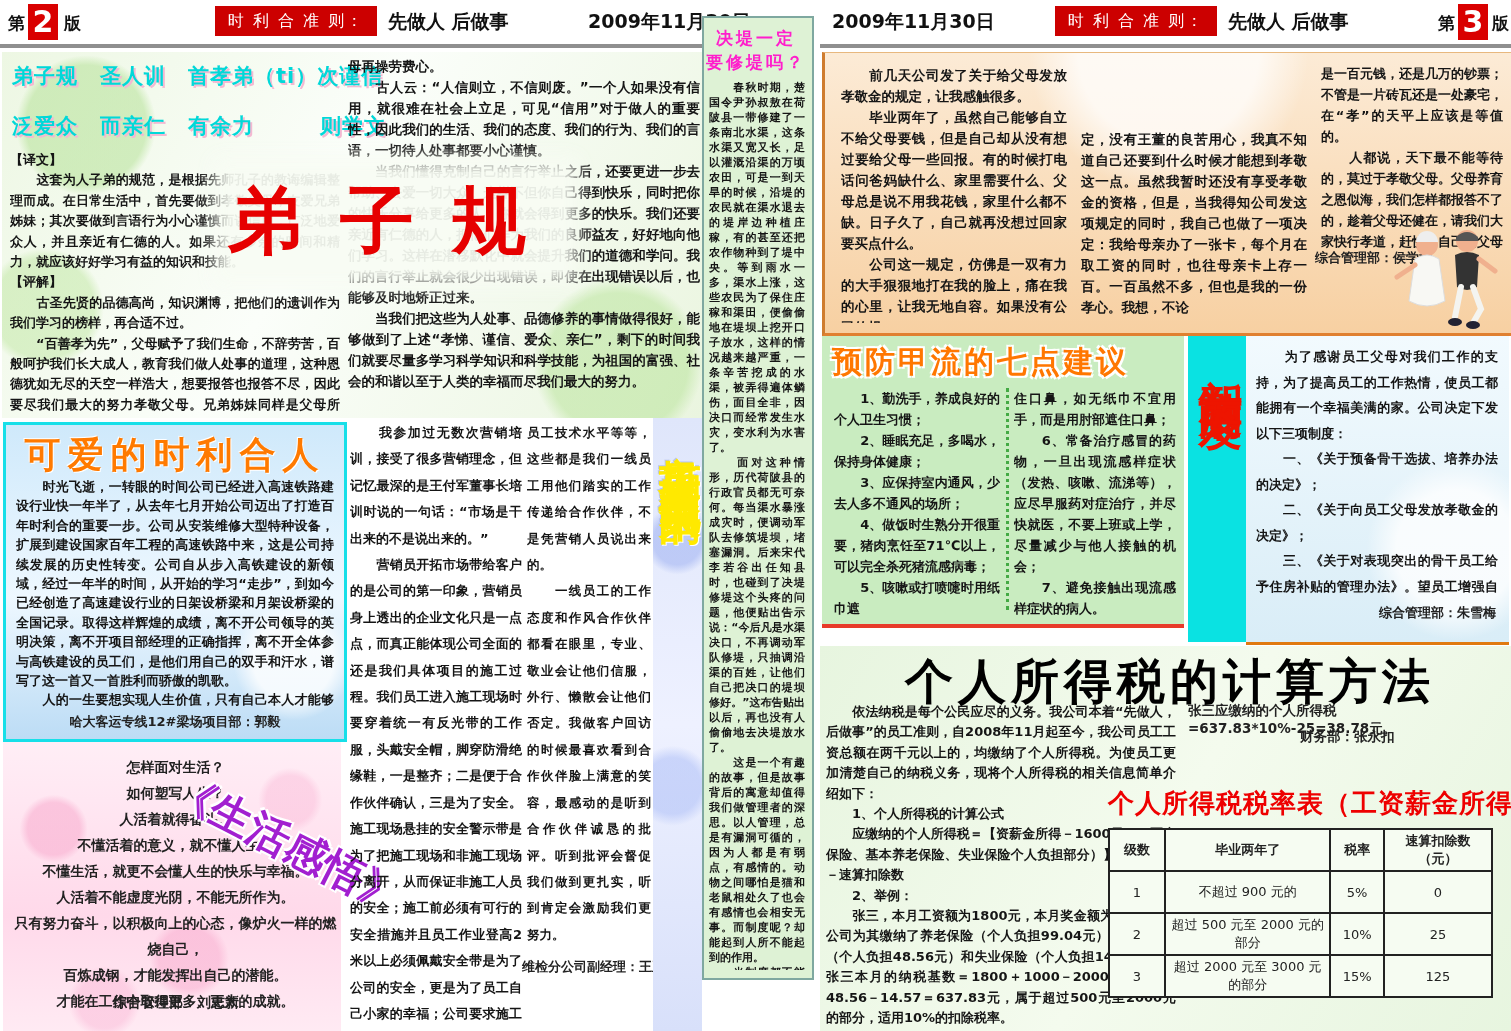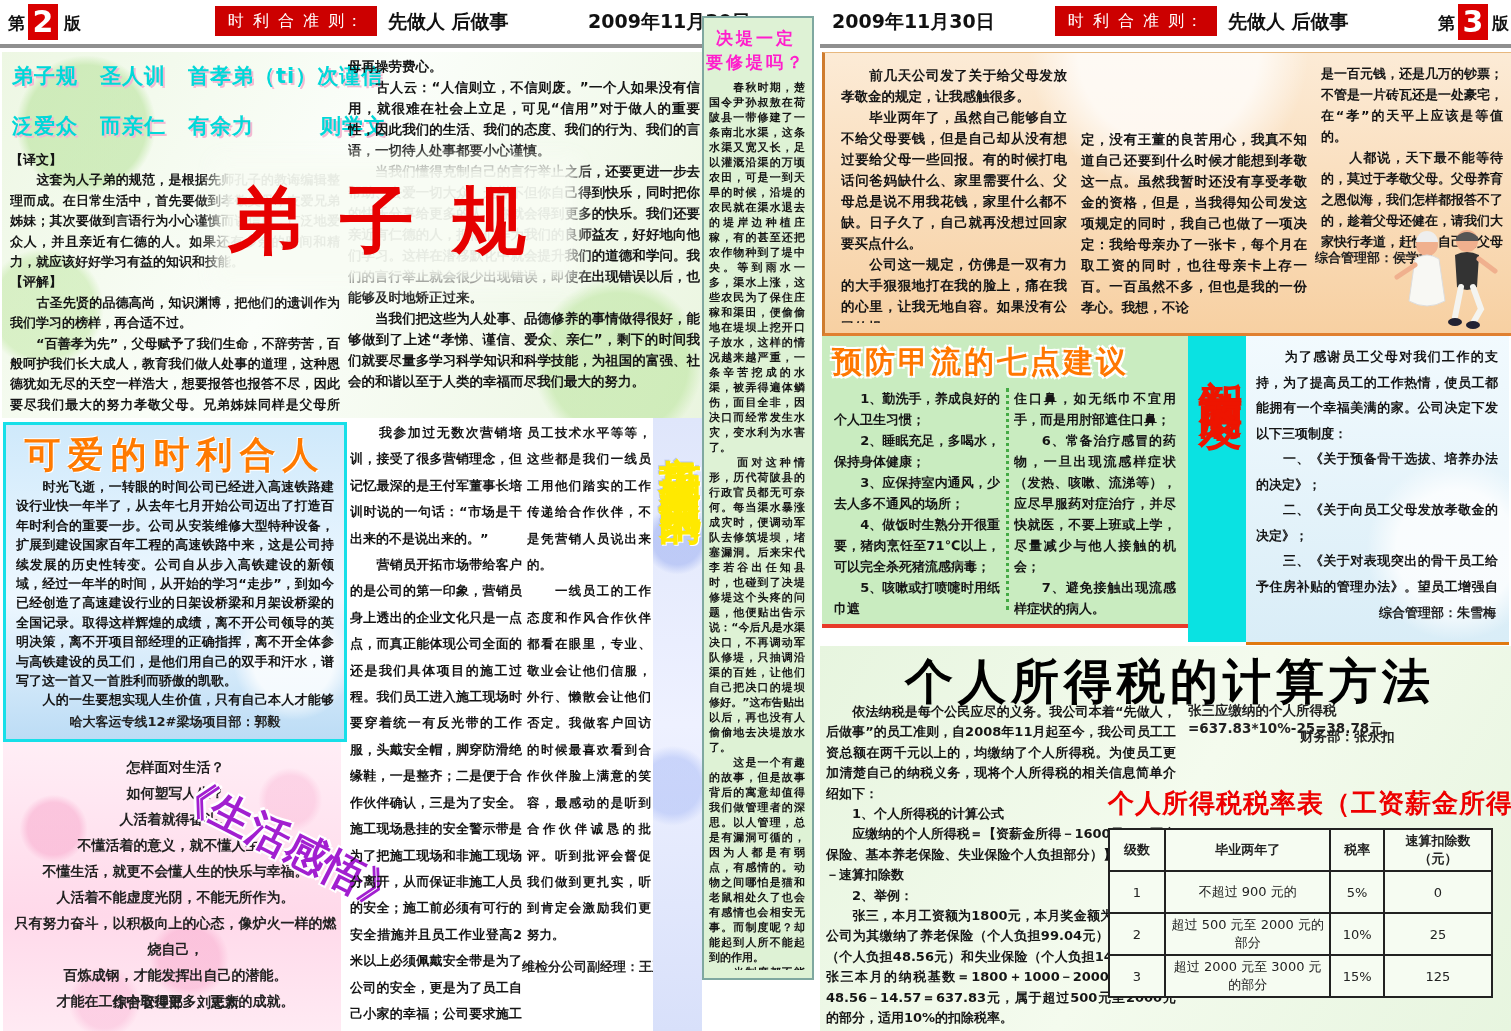--- a/index.html
+++ b/index.html
@@ -56,21 +56,21 @@
   .jueti-box{border:2px solid #7fa8a0;background:#def2d5;}
   .jueti-title{color:#ff1ecc;font-size:17px;font-weight:bold;letter-spacing:3px;text-align:center;
                white-space:pre-line;line-height:24px;}
   
   .xj-box{background:
       radial-gradient(circle at 50% 0%, rgba(255,255,255,.75) 0 90px, transparent 140px),
       linear-gradient(180deg,#fcebd6,#f7d0a2);
       border-left:3px solid #cf7c2e;border-bottom:3px solid #e08030;border-top:1px solid #e8b87e;}
   .xj-title{color:#ff00cc;font-size:44px;font-weight:bold;white-space:nowrap;}
   
-  .yf-box{background:#c9ecc0;border-bottom:4px solid #e83a2a;padding-left:8px;}
+  .yf-box{background:#c9ecc0;border-bottom:4px solid #e83a2a;}
   .yf-title{color:#ff7700;font-size:30px;font-weight:bold;letter-spacing:3px;
             text-shadow:2px 2px 0 #fff,-2px -2px 0 #fff,2px -2px 0 #fff,-2px 2px 0 #fff;}
   .yf-divider{border-left:3px dotted #44aa44;}
   
   .xzd-strip{background:#0ae2e2;}
   .xzd-title{writing-mode:vertical-rl;color:#ee1500;font-size:44px;font-weight:bold;line-height:58px;
              letter-spacing:6px;}
   .xzd-body-box{background:
       radial-gradient(circle at 80% 70%, rgba(255,255,255,.8) 0 60px, transparent 90px),
       linear-gradient(180deg,#f2fafe,#d9edf7);border-bottom:3px solid #e07a10;}

